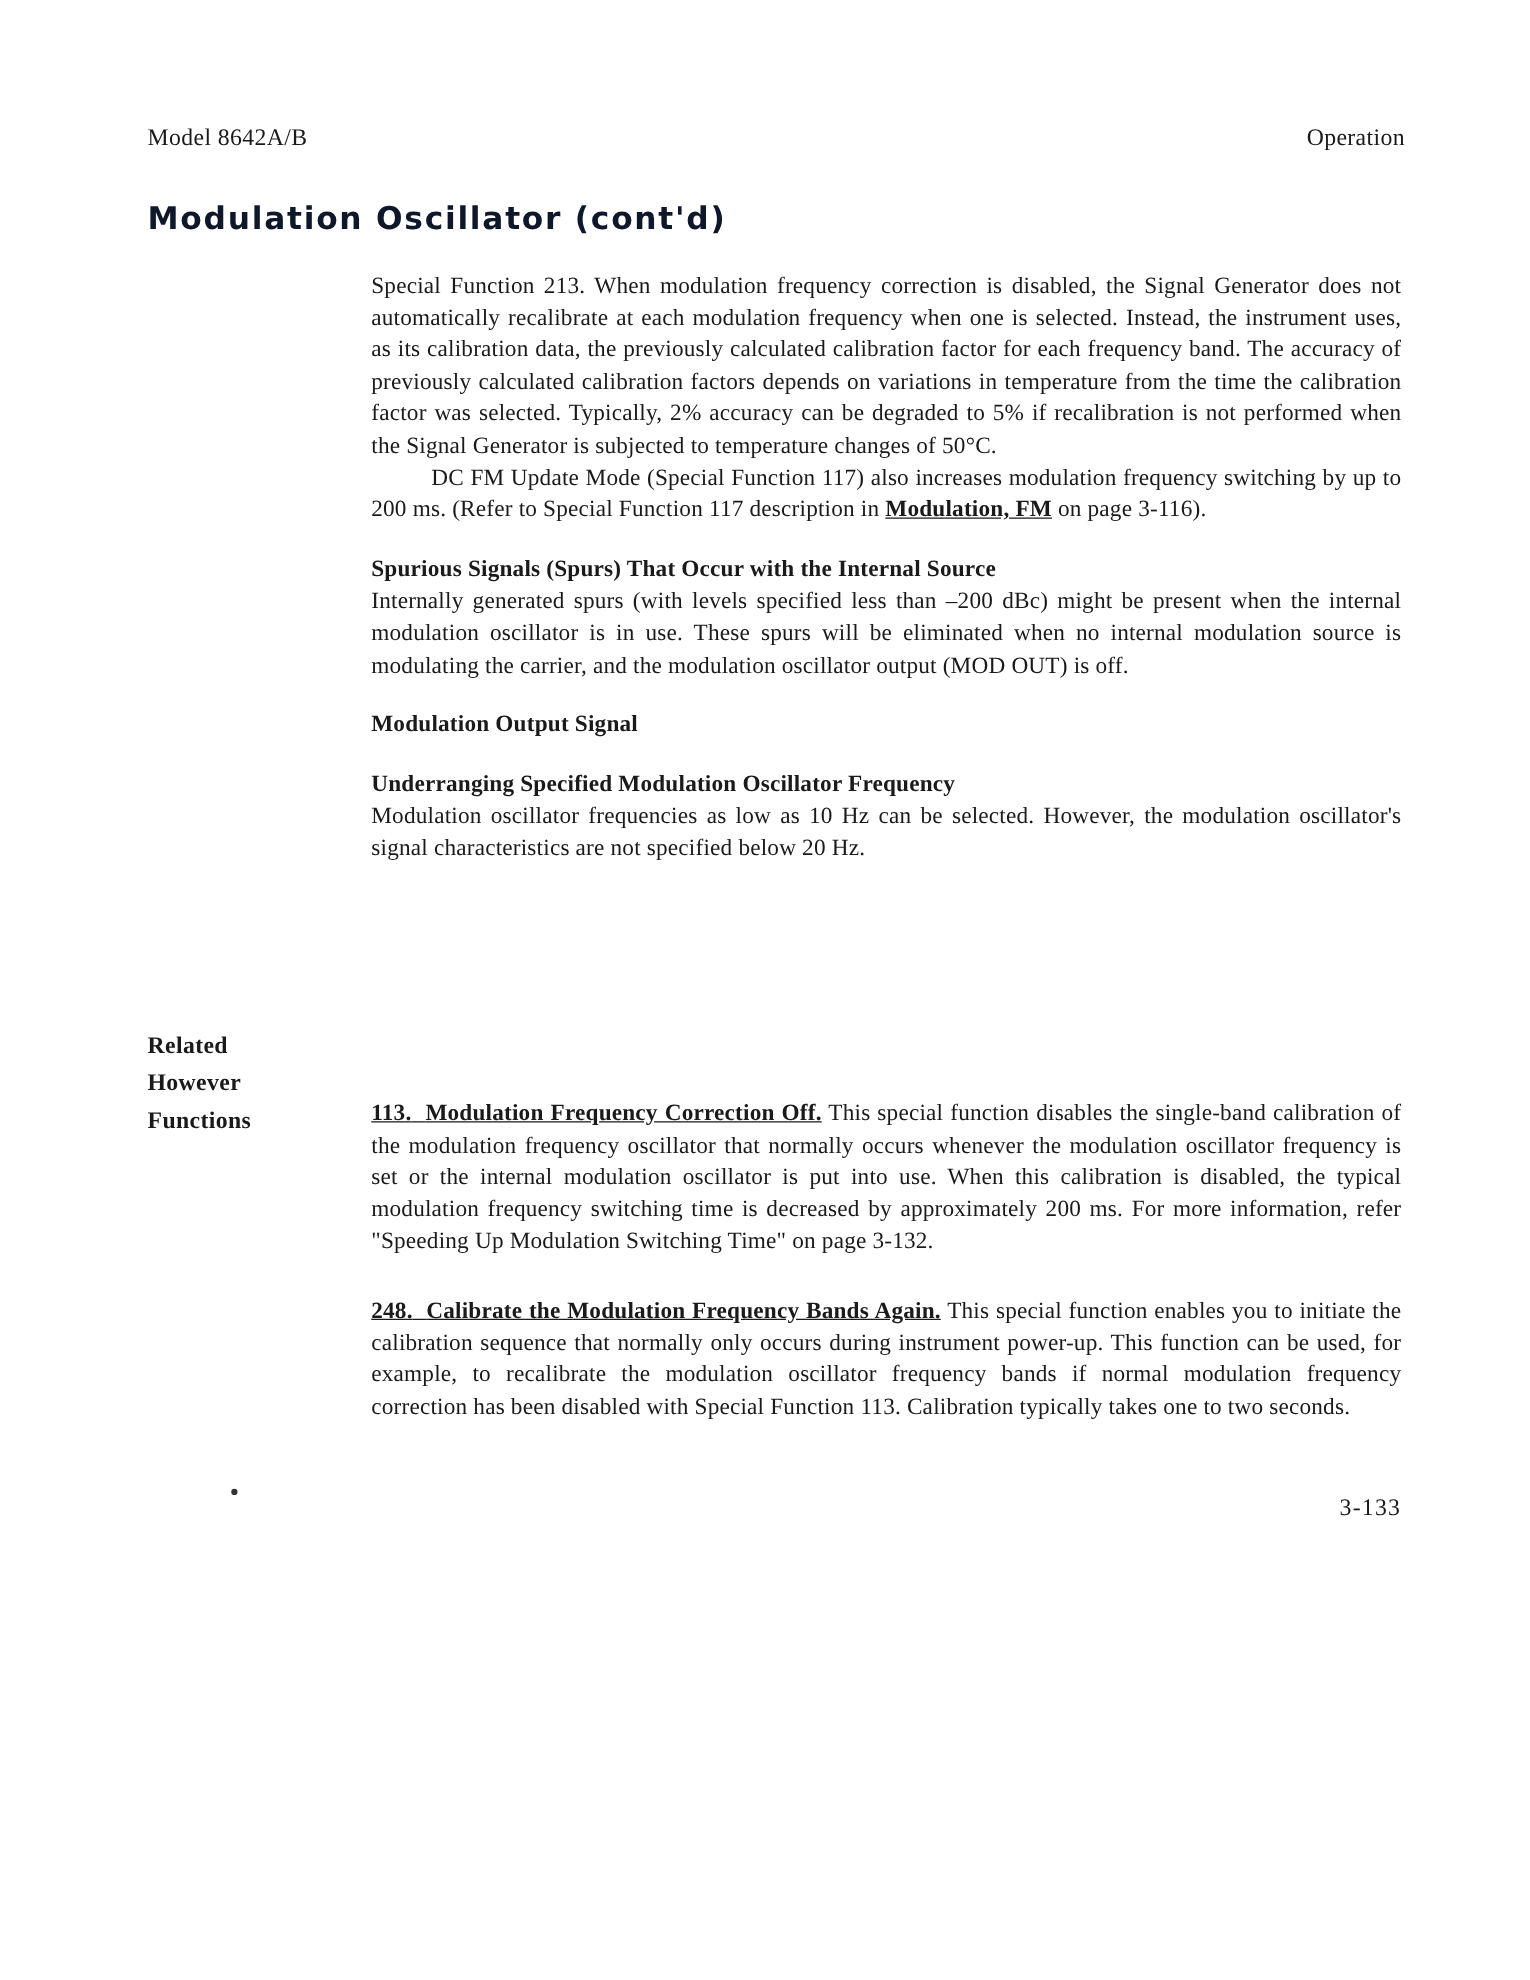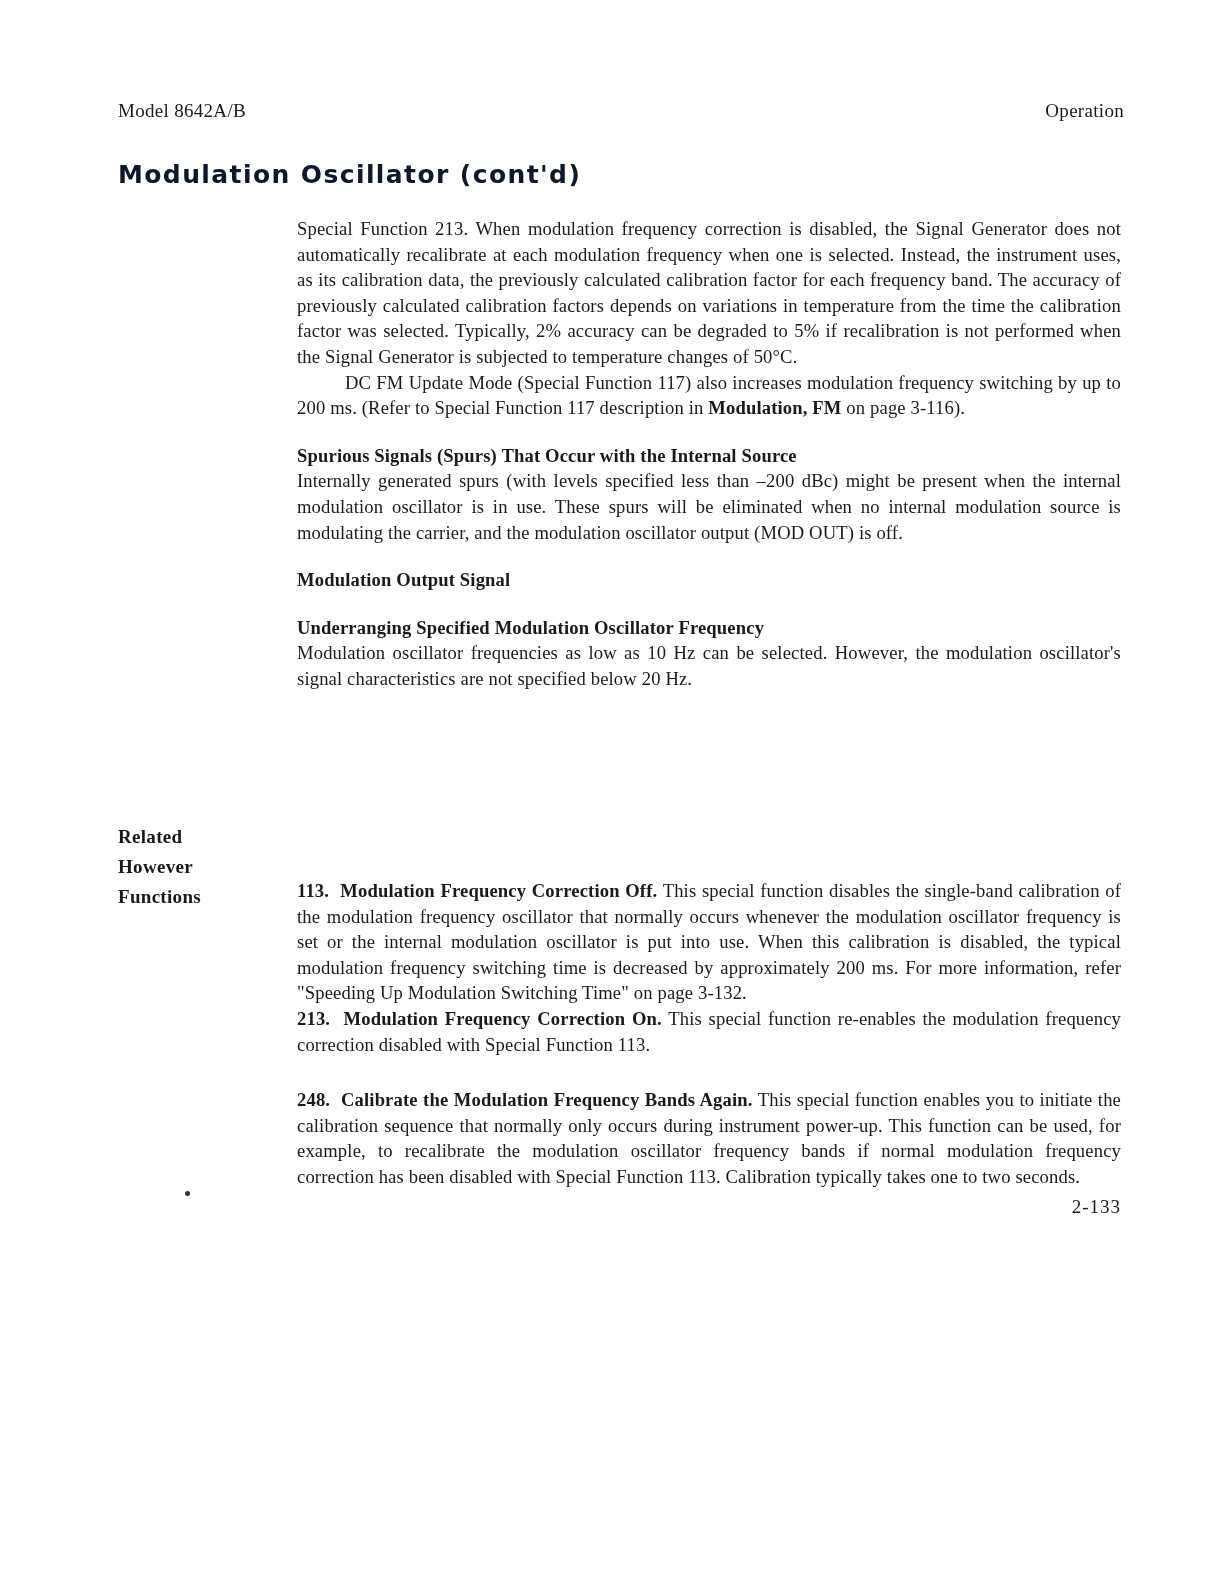--- a/index.html
+++ b/index.html
@@ -98,21 +98,21 @@
   .tick {
     position: absolute;
     left: 185px;
     bottom: 92px;
     width: 5px;
     height: 5px;
     background: #333;
     border-radius: 50%;
   }
 
-  b { font-weight: bold; }
+  b { font-weight: bold; text-decoration: underline; }
 </style>
 </head>
 <body>
 
 <div class="page">
 
   <div class="header">
     <span class="left">Model 8642A/B</span>
     <span class="right">Operation</span>
   </div>
@@ -144,25 +144,24 @@
   <div class="sidelabel">
     <div>Related</div>
     <div>However</div>
     <div>Functions</div>
   </div>
 
   <div class="sf-block">
 
     <p><b>113.</b><b>&nbsp;&nbsp;</b><b>Modulation Frequency Correction Off.</b><span> This special function disables the single-band calibration of the modulation frequency oscillator that normally occurs whenever the modulation oscillator frequency is set or the internal modulation oscillator is put into use.  When this calibration is disabled, the typical modulation frequency switching time is decreased by approximately 200 ms.  For more information, refer "Speeding Up Modulation Switching Time" on page 3-132.</span></p>
 
-    <p><b>213.</b><b>&nbsp;&nbsp;</b><b>Modulation Frequency Correction On.</b><span> This special function re-enables the modulation frequency correction disabled with Special Function 113.</span></p>
 
     <div class="gap-lg"></div>
 
     <p><b>248.</b><b>&nbsp;&nbsp;</b><b>Calibrate the Modulation Frequency Bands Again.</b><span> This special function enables you to initiate the calibration sequence that normally only occurs during instrument power-up.  This function can be used, for example, to recalibrate the modulation oscillator frequency bands if normal modulation frequency correction has been disabled with Special Function 113.  Calibration typically takes one to two seconds.</span></p>
 
   </div>
 
   <div class="tick"></div>
 
-  <div class="pagenum">2-133</div>
+  <div class="pagenum">3-133</div>
 
 </div>
 
 </body></html>

